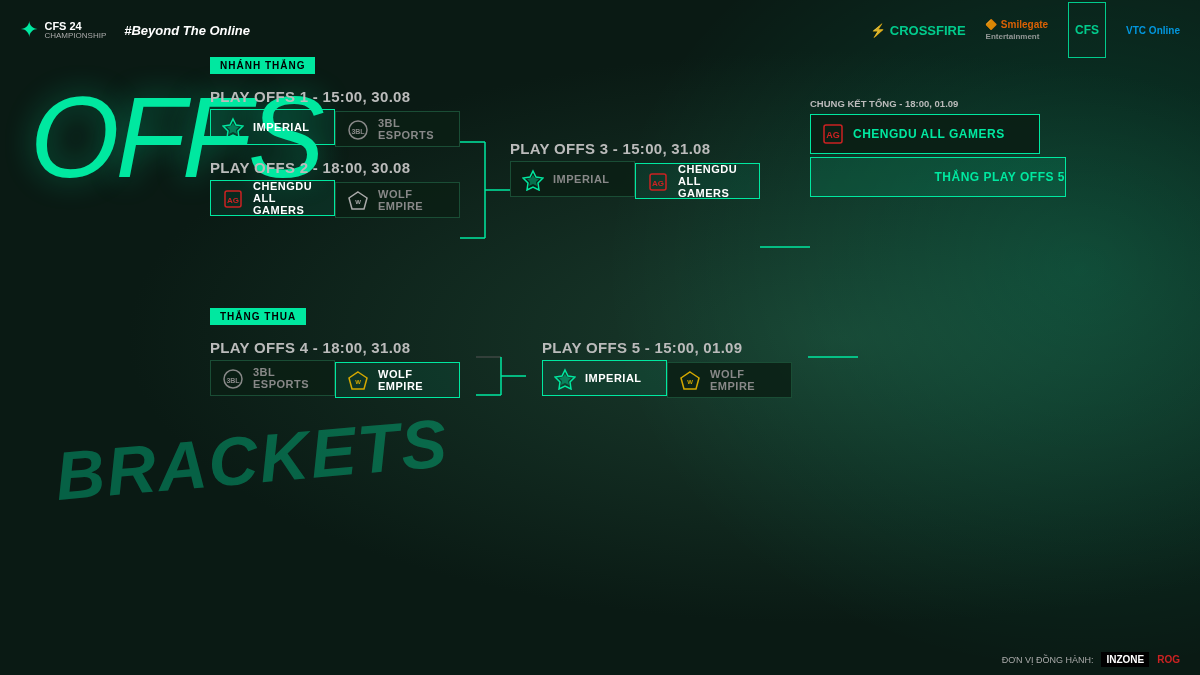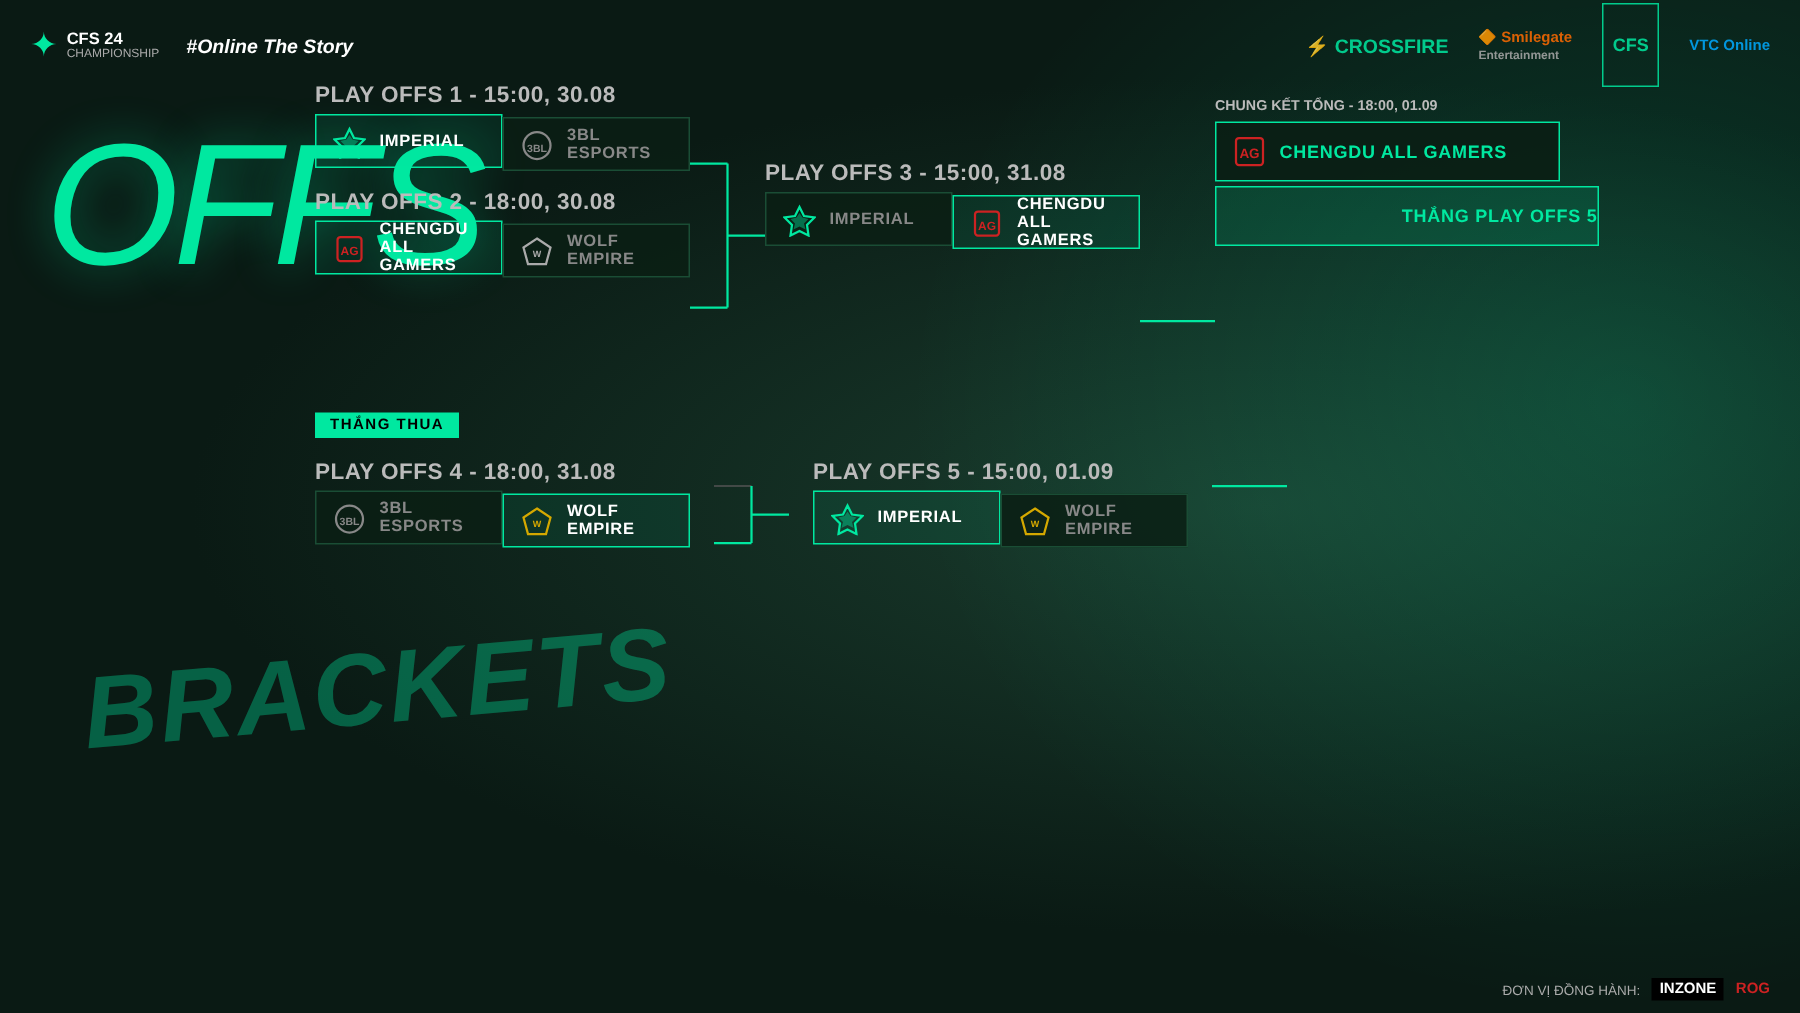--- a/index.html
+++ b/index.html
@@ -278,32 +278,35 @@
 <div class="title-brackets">BRACKETS</div>
 
 <div class="header">
   <div class="header-left">
     <div class="cfs-logo">
       <span class="cfs-star">✦</span>
       <div class="cfs-text">
         CFS 24<span>CHAMPIONSHIP</span>
       </div>
     </div>
-    <div class="beyond-story">#Online The Story</div>
+    <div class="beyond-story">#Beyond The Online</div>
   </div>
   <div class="header-right">
     <span class="header-logo crossfire">⚡ CROSSFIRE</span>
     <span class="header-logo" style="color:#ff6b00;">🔶 Smilegate<br><span style="font-size:8px;color:#aaa;">Entertainment</span></span>
     <span class="header-logo" style="border:1.5px solid #00e8a0;padding:20px 6px;font-size:12px;color:#00e8a0;">CFS</span>
     <span class="header-logo" style="color:#00aaff;font-size:10px;">VTC Online</span>
   </div>
 </div>
 
 <div class="bracket-wrapper">
 
+  <div style="margin-bottom:8px;">
+    <span class="section-label">NHÁNH THẮNG</span>
+  </div>
 
   <div style="display:flex; align-items:flex-start; gap:0;">
 
     <div style="width:250px;">
       <div class="match-block">
         <div class="po-label">PLAY OFFS 1 - 15:00, 30.08</div>
         <div class="match-pair">
           <div class="team-slot winner">
             <div class="team-icon">
               <svg width="22" height="22" viewBox="0 0 22 22">

